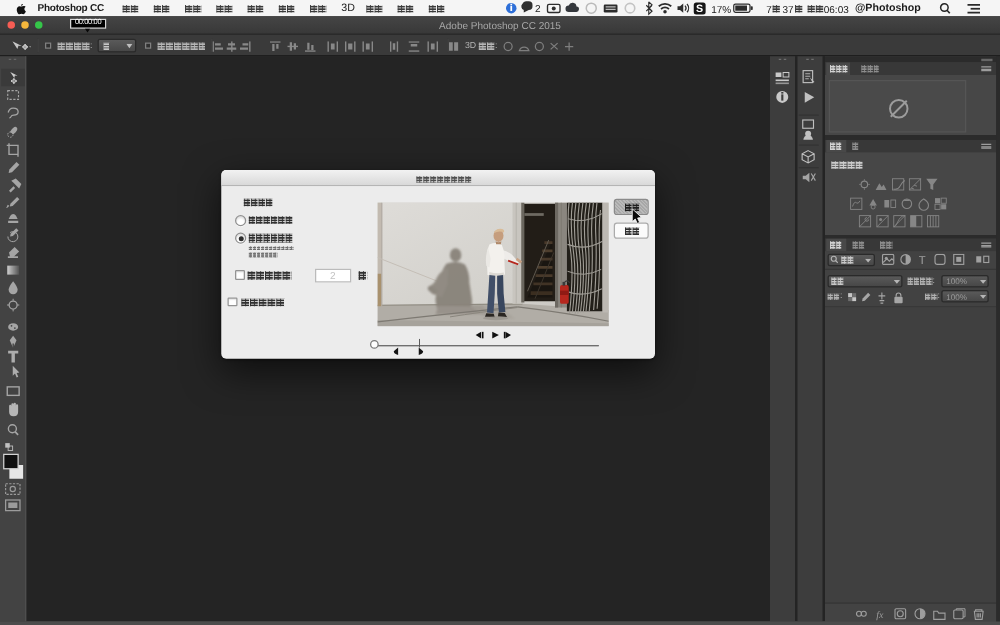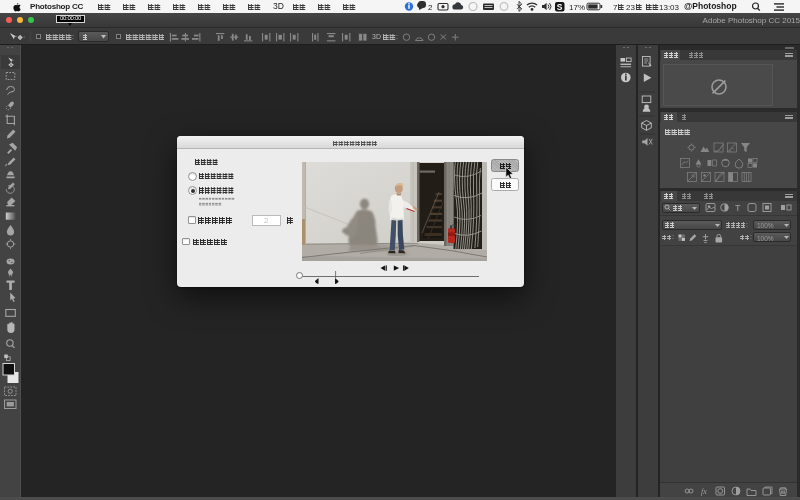--- a/index.html
+++ b/index.html
@@ -26,21 +26,21 @@
 .fds { --g:#ececec; --s:#6e6e6e; --p:3.25px; height:3.8px; background-size: var(--p) 100%, var(--p) 100%, 100% 1.7px; }
 .fdt { --g:#e6e6e6; --s:#4e4e4e; --p:5.6px; height:5.2px; }
 .fbt { --g:#b0b0b0; --s:#1e1e1e; --p:6px; height:6.5px; }
 .fbw { --g:#fbfbfb; --s:#2e2e2e; --p:6px; height:6.5px; }
 
 #menubar { position:absolute; left:0; top:0; width:800px; height:13px; background:#f5f5f5; color:#1a1a1a; font-size:9px; }
 #menubar .mitem { position:absolute; top:1px; line-height:11px; white-space:nowrap; }
 
 #titlebar { position:absolute; left:0; top:13px; width:800px; height:15px; background:linear-gradient(#454545,#383838); border-bottom:1px solid #2a2a2a; }
 .tl { position:absolute; top:17px; width:6px; height:6px; border-radius:50%; }
-#title-text { position:absolute; top:14px; left:0; width:800px; text-align:right; color:#a8a8a8; font-size:8px; line-height:13px; }
+#title-text { position:absolute; top:14px; left:0; width:800px; text-align:center; color:#a8a8a8; font-size:8px; line-height:13px; }
 #timerbox { position:absolute; left:56px; top:14.5px; width:29px; height:8px; background:#000; border:1px solid #d6d6d6; color:#fff; font-size:6px; letter-spacing:-0.3px; line-height:5.5px; text-align:center; }
 #timerbox:after { content:""; position:absolute; left:11px; top:7.5px; border-left:2.5px solid transparent; border-right:2.5px solid transparent; border-top:3px solid #060606; }
 
 #optionsbar { position:absolute; left:0; top:28px; width:800px; height:17px; background:#3a3a3a; border-bottom:1px solid #1e1e1e; color:#b9b9b9; font-size:7px; }
 .ob-check { position:absolute; width:5px; height:5px; border:1px solid #808080; background:#303030; top:6px; }
 .ob-drop { position:absolute; background:linear-gradient(#5a5a5a,#474747); border:1px solid #2a2a2a; border-radius:2px; }
 .ob-sep { position:absolute; top:3px; width:1px; height:11px; background:#2b2b2b; border-right:1px solid #444; }
 
 #toolbar { position:absolute; left:0; top:45px; width:21px; height:452px; background:#434343; border-right:1px solid #4e4e4e; }
 #strip1 { position:absolute; left:616px; top:45px; width:20px; height:452px; background:#3d3d3d; }
@@ -104,24 +104,24 @@
       <path d="M146 4.5 a3 3 0 0 1 0 4 M147.6 3.2 a5 5 0 0 1 0 6.6" stroke="#2d2d2d" stroke-width="1" fill="none"></path>
       <rect x="153" y="2" width="9.5" height="9.5" rx="2" fill="#161616"></rect>
       <text x="157.7" y="9.6" font-size="8.5" font-weight="bold" fill="#fff" text-anchor="middle" font-family="Liberation Sans">S</text>
       <rect x="185" y="3.2" width="13" height="6.6" rx="1.4" fill="none" stroke="#2c2c2c" stroke-width="1"></rect>
       <rect x="198.6" y="5" width="1.6" height="3" rx="0.6" fill="#2c2c2c"></rect>
       <rect x="186.2" y="4.4" width="9.4" height="4.2" fill="#2c2c2c"></rect>
     </svg>
     <span class="mitem" style="left:569px;font-size:8px;top:1.5px;">17%</span>
     <span class="mitem" style="left:613px;font-size:8px;top:1.5px;">7</span>
     <i class="fk fm" style="left:618px;width:6px;"></i>
-    <span class="mitem" style="left:626px;font-size:8px;top:1.5px;">23</span>
+    <span class="mitem" style="left:626px;font-size:8px;top:1.5px;">37</span>
     <i class="fk fm" style="left:636px;width:6px;"></i>
     <i class="fk fm" style="left:646px;width:12.5px;"></i>
-    <span class="mitem" style="left:659px;font-size:8px;top:1.5px;">13:03</span>
+    <span class="mitem" style="left:659px;font-size:8px;top:1.5px;">06:03</span>
     <span class="mitem" style="left:684px;font-weight:bold;font-size:8.5px;">@Photoshop</span>
     <svg class="abs" style="left:751px;top:2px;" width="40" height="10" viewBox="0 0 40 10">
       <circle cx="4.5" cy="4" r="3" fill="none" stroke="#242424" stroke-width="1.2"></circle>
       <line x1="6.6" y1="6.2" x2="8.8" y2="8.6" stroke="#242424" stroke-width="1.3"></line>
       <rect x="23" y="1.2" width="10" height="1.4" fill="#2a2a2a"></rect>
       <rect x="25.5" y="4.3" width="7.5" height="1.4" fill="#2a2a2a"></rect>
       <rect x="23" y="7.4" width="10" height="1.4" fill="#2a2a2a"></rect>
     </svg>
   </div>
 

